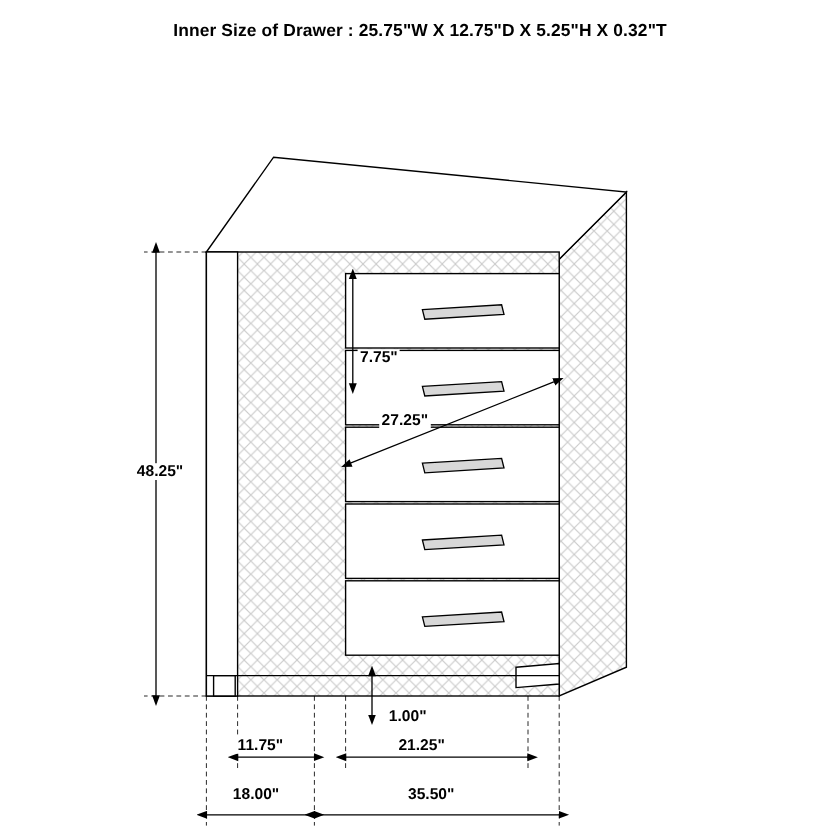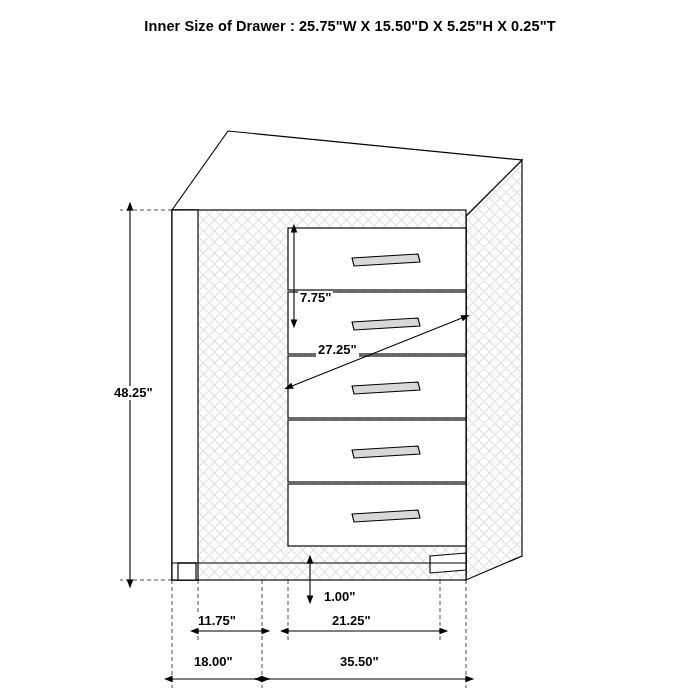--- a/index.html
+++ b/index.html
@@ -44,21 +44,21 @@
     background: #ffffff;
     padding: 0 2px;
     line-height: 14px;
   }
 </style>
 </head>
 <body>
 
 <div id="stage">
 
-  <div class="title">Inner Size of Drawer : 25.75"W X 15.50"D X 5.25"H X 0.25"T</div>
+  <div class="title">Inner Size of Drawer : 25.75"W X 12.75"D X 5.25"H X 0.32"T</div>
 
   <svg class="diagram" viewBox="0 0 700 700">
     <defs>
       <pattern id="diamondPattern" width="11" height="11" patternUnits="userSpaceOnUse">
         <rect width="11" height="11" fill="#ffffff"></rect>
         <path d="M5.5 0 L11 5.5 L5.5 11 L0 5.5 Z" fill="none" stroke="#cccccc" stroke-width="0.9"></path>
       </pattern>
       <marker id="arrowStart" markerWidth="9" markerHeight="9" refX="7.5" refY="3" orient="auto">
         <path d="M8,0 L8,6 L0,3 z" fill="#000000"></path>
       </marker>

